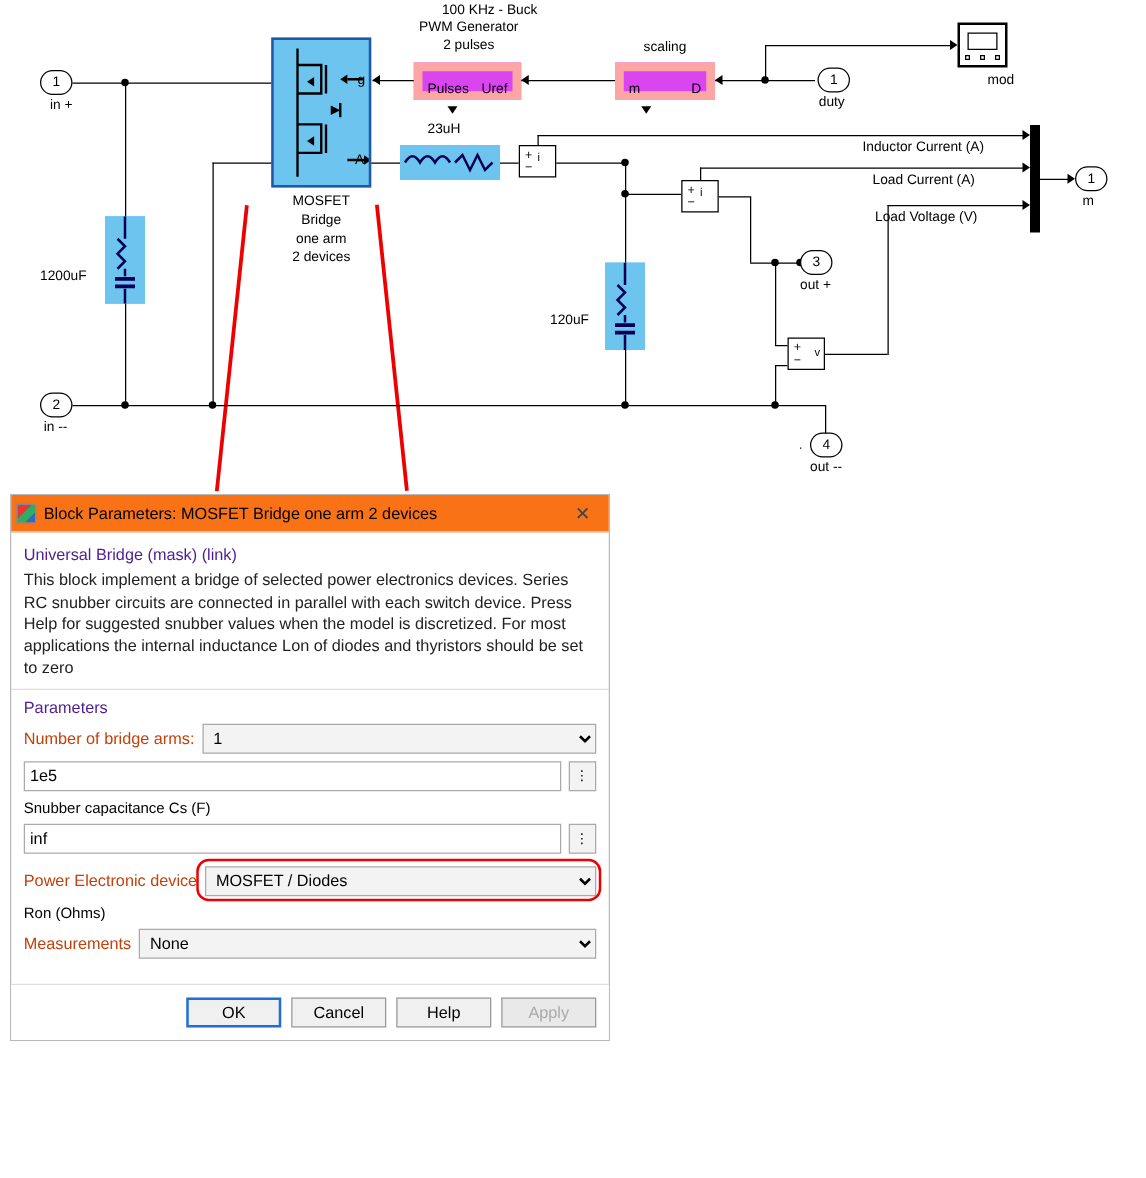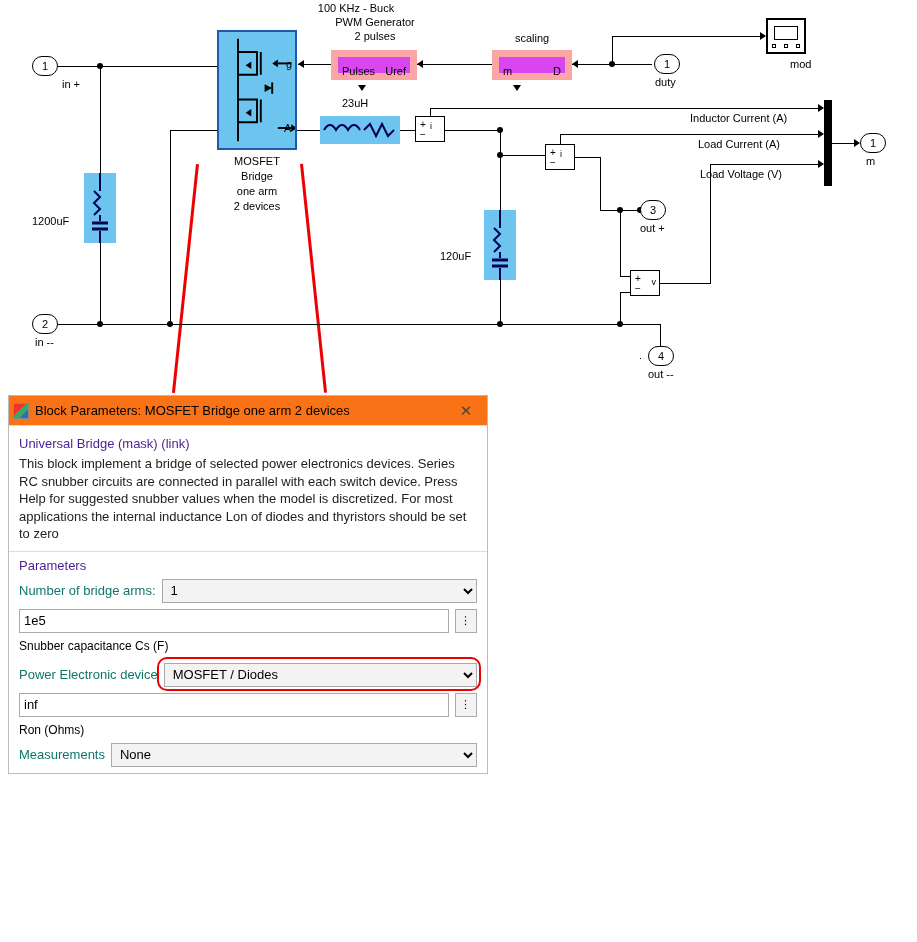--- a/index.html
+++ b/index.html
@@ -95,21 +95,21 @@
   }
   .titlebar .ttl { flex:1; font-size:13px; }
   .titlebar .x {
     width:30px;text-align:center;font-size:15px;color:#444;cursor:pointer;
   }
   .dlg-body { padding: 8px 10px 0 10px; }
   .section-title { color:#4c1d95; margin:2px 0 4px 0; }
   .desc { color:#222; line-height:1.35; margin-bottom:8px; }
   .hr { height:1px; background:#ddd; margin:4px -10px 6px -10px; }
   .frow { display:flex; align-items:center; margin:6px 0; gap:6px; }
-  .frow label { color:#0f766e;text-align:right; }
+  .frow label { color:#c2410c;text-align:right; }
   select, input[type=text] {
     font: inherit;
     height:24px;
     border:1px solid #aaa;
     background:#fff;
     padding:0 4px;
   }
   select { background:#f3f3f3; }
   .full { flex:1; }
   .more {
@@ -133,21 +133,21 @@
   .btn.primary { border:2px solid #1e6fd6; }
   .btn:disabled { color:#aaa; background:#e9e9e9; cursor:default; }
   .block-sub { font-size:12px; margin:4px 0 2px 0; }
 </style>
 </head>
 <body>
 
 <div class="diagram">
 
   <div class="port" style="left:32px; top:56px;">1</div>
-  <div class="lbl" style="left:42px; top:78px;padding-left:20px;">in +</div>
+  <div class="lbl" style="left:20px; top:78px;padding-left:20px;">in +</div>
   <div class="wire wireh" style="left:58px; top:66px; width:160px;"></div>
   <div class="node" style="left:100px; top:66px;"></div>
 
   <div class="port" style="left:32px; top:314px;">2</div>
   <div class="lbl" style="left:35px; top:336px;">in --</div>
   <div class="wire wireh" style="left:58px; top:324px; width:112px;"></div>
   <div class="node" style="left:100px; top:324px;"></div>
 
   <div class="cap" style="left:84px; top:173px;">
     <svg viewBox="0 0 32 70">
@@ -197,21 +197,21 @@
   <div class="node" style="left:170px; top:324px;"></div>
 
   <div class="redline" style="left:196px; top:164px; height:230px; transform:rotate(6deg);"></div>
   <div class="redline" style="left:300px; top:164px; height:230px; transform:rotate(-6deg);"></div>
 
   <div class="smallbox" style="left:331px; top:50px; width:86px; height:30px;">
     <span class="lbl" style="left:4px; top:8px;">Pulses</span>
     <span class="lbl" style="right:4px; top:8px;">Uref</span>
     <span class="arrow-d" style="left:20px; top:28px;"></span>
   </div>
-  <div class="lbl center" style="left:301px; top:2px; width:110px;">100 KHz - Buck</div>
+  <div class="lbl center" style="left:320px; top:2px; width:110px;text-align:right;">100 KHz - Buck</div>
   <div class="lbl center" style="left:320px; top:16px; width:110px;text-align:center;">PWM Generator</div>
   <div class="lbl center" style="left:320px; top:30px; width:110px;">2 pulses</div>
   <div class="wire wireh" style="left:298px; top:64px; width:33px;"></div>
   <div class="arrow-l" style="left:298px; top:60px;"></div>
 
   <div class="smallbox" style="left:492px; top:50px; width:80px; height:30px;">
     <span class="lbl" style="left:4px; top:8px;">m</span>
     <span class="lbl" style="right:4px; top:8px;">D</span>
     <span class="arrow-d" style="left:14px; top:28px;"></span>
   </div>
@@ -345,36 +345,42 @@
         <option>1</option>
       </select>
     </div>
 
     <div class="frow">
       <input type="text" class="full" value="1e5" style="">
       <div class="more"></div>
     </div>
 
     <div class="block-sub">Snubber capacitance Cs (F)</div>
+    <div class="frow">
+      <input type="text" class="full" value="inf" style="">
+      <div class="more"></div>
+    </div>
+
     <div class="frow" style="position:relative; margin-top:10px;">
       <label>Power Electronic device</label>
       <select class="full">
         <option>MOSFET / Diodes</option>
       </select>
       <div class="redbox" style="position:absolute; left:138px; right:-4px; top:-6px; height:34px; pointer-events:none;"></div>
     </div>
 
-    <div class="frow">
-      <input type="text" class="full" value="inf" style="">
-      <div class="more"></div>
-    </div>
-
     <div class="block-sub">Ron (Ohms)</div>
 
     <div class="frow">
       <label>Measurements</label>
       <select class="full">
         <option>None</option>
       </select>
     </div>
   </div>
 
+  <div class="btnbar">
+    <button class="btn primary">OK</button>
+    <button class="btn">Cancel</button>
+    <button class="btn">Help</button>
+    <button class="btn" disabled="">Apply</button>
+  </div>
 </div>
 
 </body></html>

